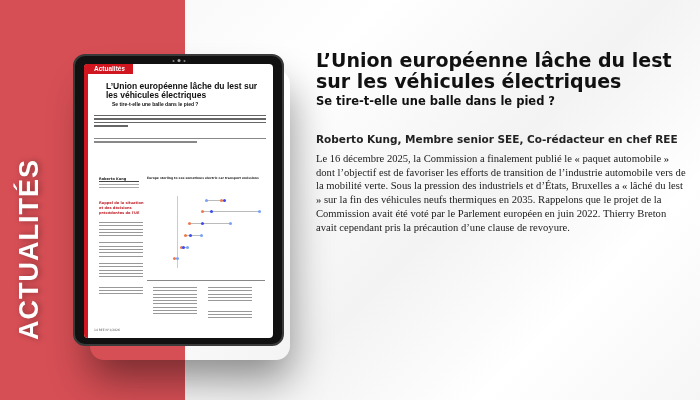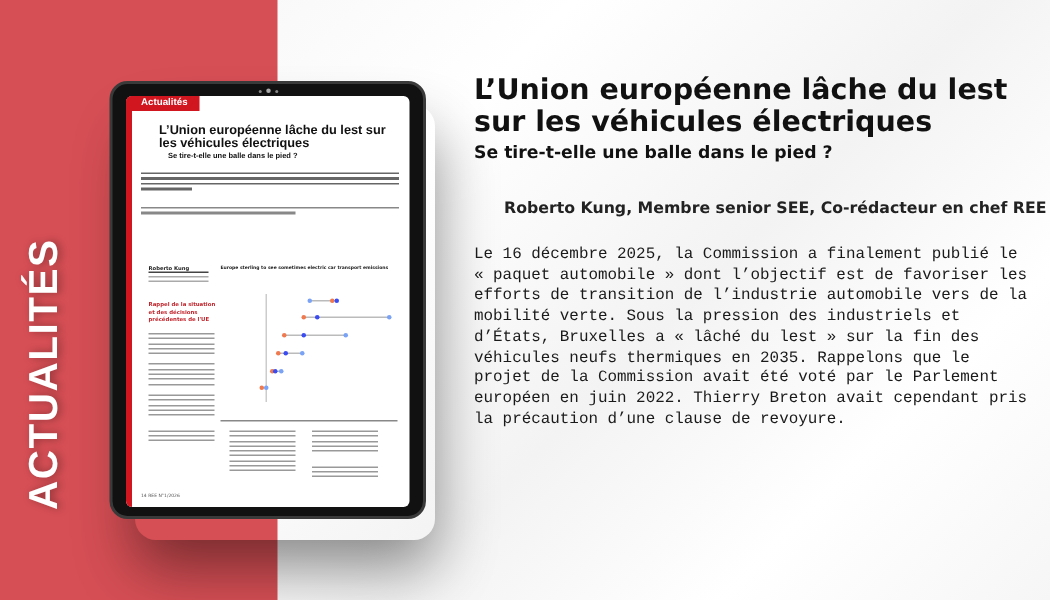--- a/index.html
+++ b/index.html
@@ -55,24 +55,24 @@
     .chart-title { font-size: 3px; font-weight: 700; color: #222; }
     .chart-plot { position: absolute; left: 30px; top: 20px; width: 86px; height: 72px; border-left: 0.5px solid #ccc; }
     .chart-row { position: absolute; height: 1px; background: #bbb; }
     .dot { position: absolute; width: 3px; height: 3px; border-radius: 50%; top: -1px; }
     .s-footer { position: absolute; left: 10px; top: 264px; font-size: 3px; color: #555; }
     .h1 {
       position: absolute; left: 316px; top: 50px; width: 370px;
       font-family: "DejaVu Sans", sans-serif; font-weight: 700; font-size: 19px; line-height: 21px; color: #111;
     }
     .h2 { position: absolute; left: 316px; top: 94px; font-family: "DejaVu Sans", sans-serif; font-weight: 700; font-size: 11.5px; color: #111; }
-    .byline { position: absolute; left: 336px; top: 133px; font-family: "DejaVu Sans", sans-serif; font-weight: 700; font-size: 10.5px; color: #222; }
+    .byline { position: absolute; left: 316px; top: 133px; font-family: "DejaVu Sans", sans-serif; font-weight: 700; font-size: 10.5px; color: #222; }
     .body-text {
-      position: absolute; left: 316px; top: 164px; width: 372px;
-      font-family: Liberation Mono, monospace; font-size: 10.6px; line-height: 13.7px; color: #1a1a1a;
+      position: absolute; left: 316px; top: 152px; width: 372px;
+      font-family: Liberation Serif, serif; font-size: 10.6px; line-height: 13.7px; color: #1a1a1a;
     }
   </style>
 </head>
 <body>
 
 <div class="red-panel"></div>
 <div class="side-label">ACTUALITÉS</div>
 
 <div class="tablet-shadow"></div>
 <div class="tablet">

